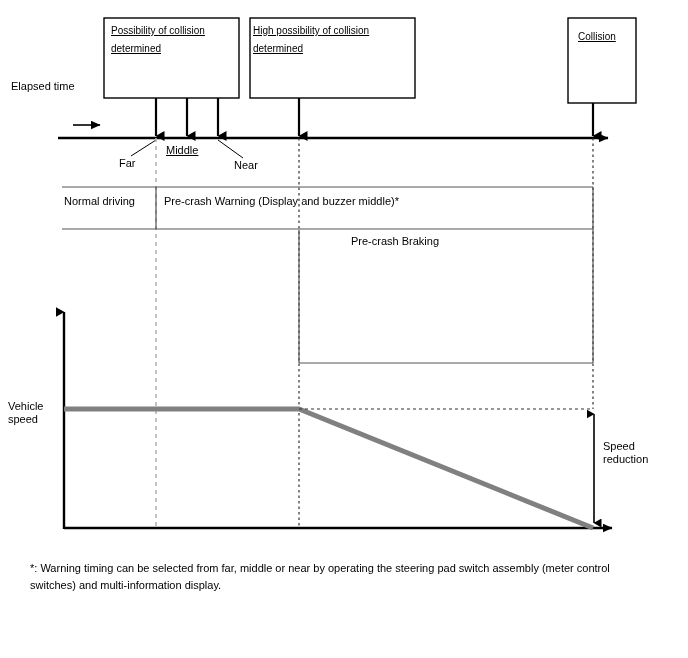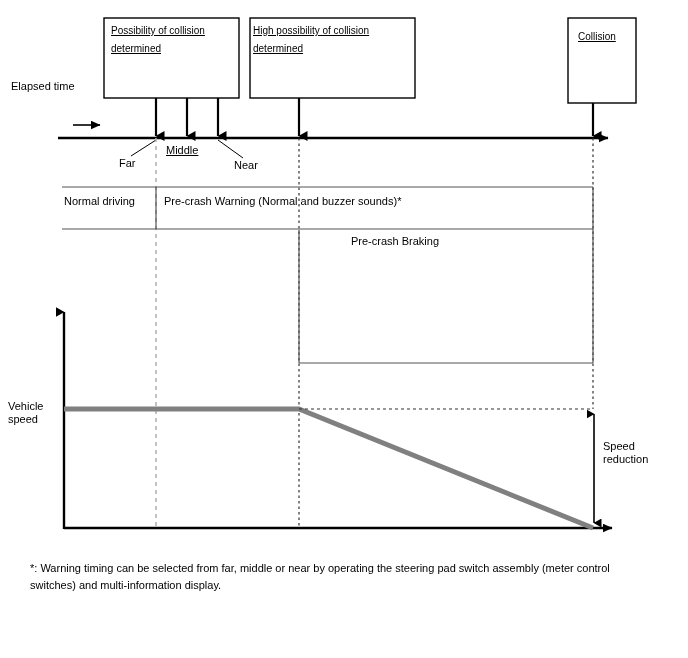--- a/index.html
+++ b/index.html
@@ -127,21 +127,21 @@
   <div class="lbl" style="left:11px; top:80px;">Elapsed time</div>
 
   <div class="lbl" style="left:119px; top:157px;">Far</div>
 
   <div class="lbl" style="left:166px; top:144px;text-decoration:underline;">Middle</div>
 
   <div class="lbl" style="left:234px; top:159px;">Near</div>
 
   <div class="lbl" style="left:64px; top:195px;">Normal driving</div>
 
-  <div class="lbl" style="left:164px; top:195px;">Pre-crash Warning (Normal and buzzer sounds)*</div>
+  <div class="lbl" style="left:164px; top:195px;">Pre-crash Warning (Display and buzzer middle)*</div>
 
   <div class="lbl" style="left:306px; top:235px;padding-left:45px;">Pre-crash Braking</div>
 
   <div class="lbl" style="left:8px; top:400px;">Vehicle
 speed</div>
 
   <div class="lbl" style="left:603px; top:440px;">Speed
 reduction</div>
 
   <div class="footnote" style="left:30px; top:560px;">*: Warning timing can be selected from far, middle or near by operating the steering pad switch assembly (meter control switches) and multi-information display.</div>

